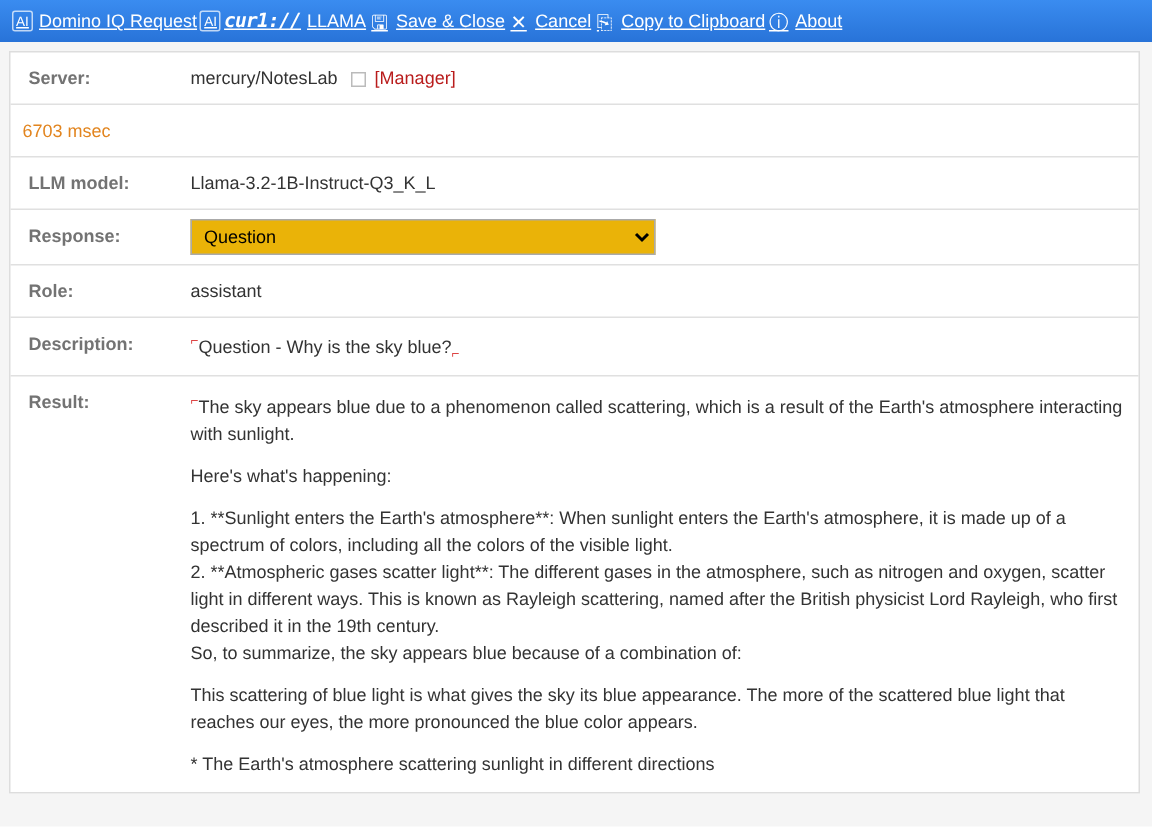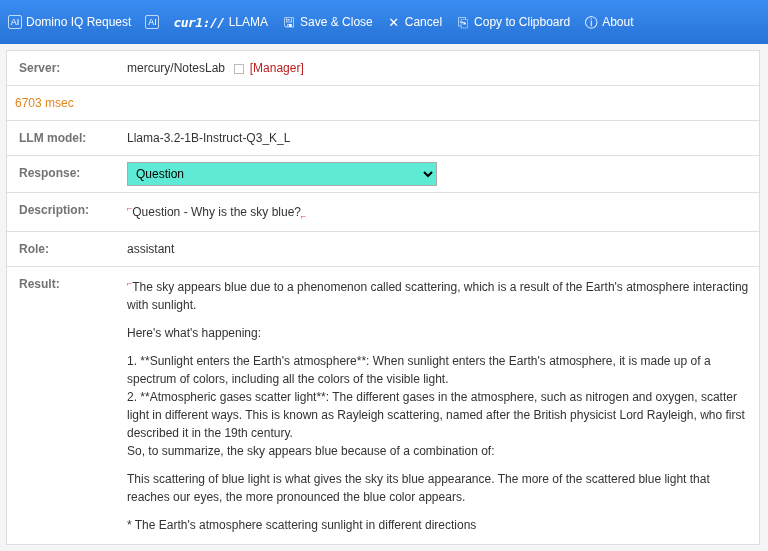--- a/index.html
+++ b/index.html
@@ -12,22 +12,23 @@
   overflow: hidden;
   position: relative;
 }
 .toolbar {
   background: #2b7de9;
   background: linear-gradient(to bottom, #3a8cf0, #2873d8);
   color: #fff;
   display: flex;
   align-items: center;
   padding: 4px 8px;
-  height: 44px;
-  gap: 14px;
+  height: 28px;
+  gap: 2px;
+  text-decoration: underline;
 }
 .toolbar .btn {
   display: inline-flex;
   align-items: center;
   color: #fff;
   font-size: 12px;
   gap: 4px;
   cursor: pointer;
 }
 .toolbar .btn .ico {
@@ -77,21 +78,21 @@
   width:10px; height:10px;
   border:1px solid #bbb;
   vertical-align: middle;
   margin-right: 2px;
 }
 select.cmd {
   width: 310px;
   padding: 3px 4px;
   font-size: 12px;
   border: 1px solid #aaa;
-  background: #5eead4;
+  background: #eab308;
 }
 .rt-marker { color: #d44; font-size: 9px; vertical-align: super;}
 .rt-marker-end { color: #d44; font-size: 9px; vertical-align: sub;}
 .result-block {
   line-height: 1.5;
 }
 .result-block p { margin-bottom: 10px;}
 </style>
 </head>
 <body>
@@ -151,29 +152,29 @@
   <div class="row">
     <div class="label-cell">Response:</div>
     <div class="value-cell" style="padding-top:6px; padding-bottom:6px;">
       <select class="cmd">
         <option>Question</option>
       </select>
     </div>
   </div>
 
   <div class="row">
+    <div class="label-cell">Role:</div>
+    <div class="value-cell">assistant</div>
+  </div>
+
+  <div class="row">
     <div class="label-cell">Description:</div>
     <div class="value-cell">
       <span class="rt-marker">⌐</span><span>Question - Why is the sky blue?</span><span class="rt-marker-end">⌐</span>
     </div>
-  </div>
-
-  <div class="row">
-    <div class="label-cell">Role:</div>
-    <div class="value-cell">assistant</div>
   </div>
 
   <div class="row">
     <div class="label-cell">Result:</div>
     <div class="value-cell result-block">
       <p><span class="rt-marker">⌐</span><span>The sky appears blue due to a phenomenon called scattering, which is a result of the Earth's atmosphere interacting with sunlight.</span></p>
       <p>Here's what's happening:</p>
       <p style="margin-bottom:0">1. **Sunlight enters the Earth's atmosphere**: When sunlight enters the Earth's atmosphere, it is made up of a spectrum of colors, including all the colors of the visible light.</p>
       <p style="margin-bottom:0">2. **Atmospheric gases scatter light**: The different gases in the atmosphere, such as nitrogen and oxygen, scatter light in different ways. This is known as Rayleigh scattering, named after the British physicist Lord Rayleigh, who first described it in the 19th century.</p>
       <p>So, to summarize, the sky appears blue because of a combination of:</p>

